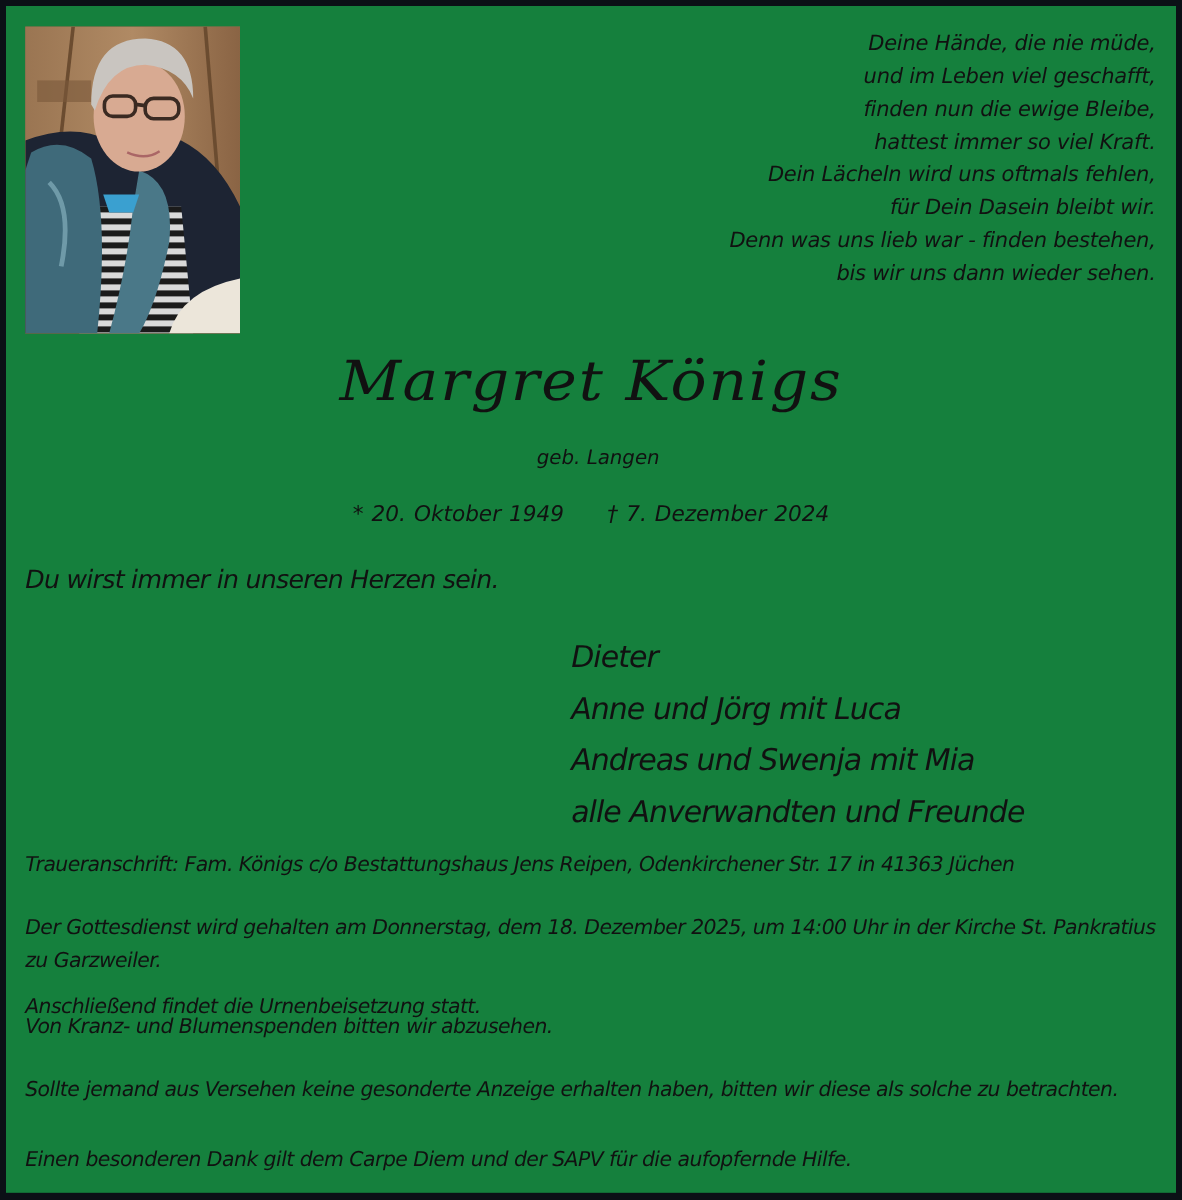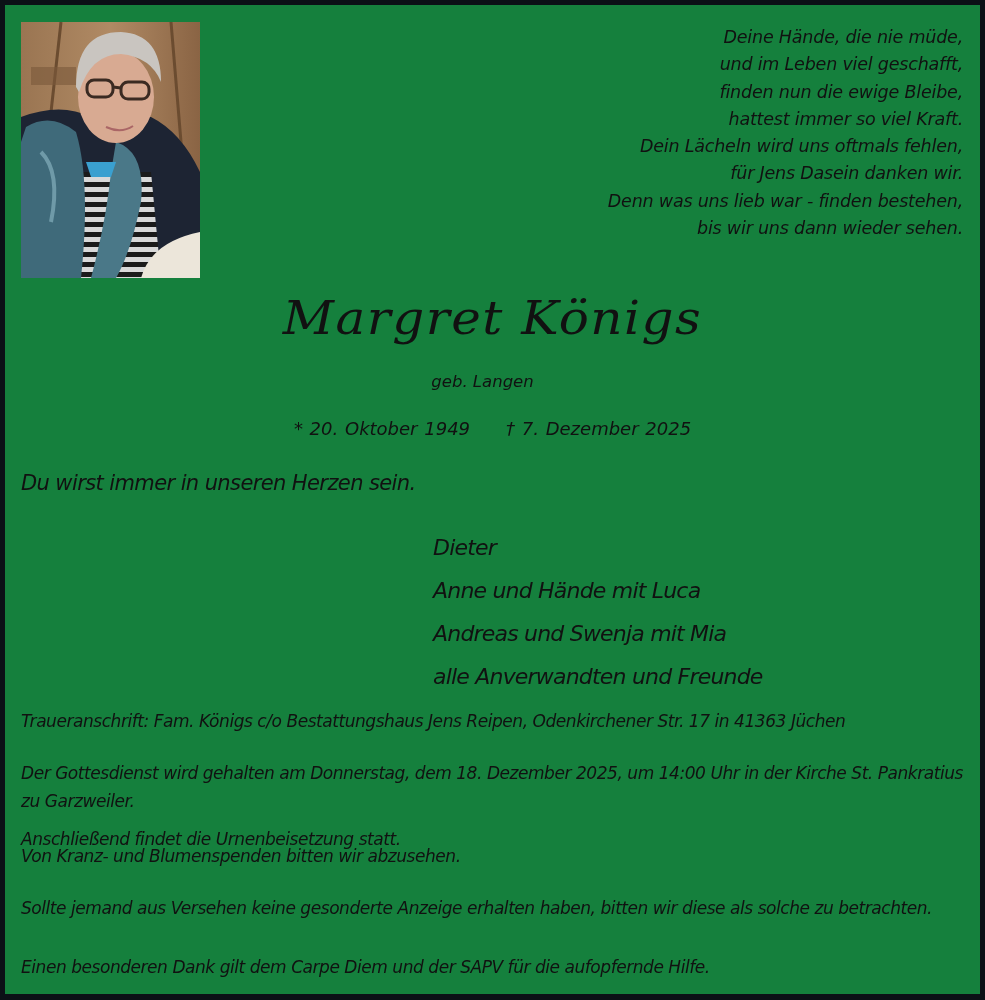--- a/index.html
+++ b/index.html
@@ -40,21 +40,21 @@
     left: 0; top: 284px; width: 975px;
     text-align: center;
     font-family: "DejaVu Serif", serif;
     font-style: italic;
     font-size: 50px;
     letter-spacing: 1.5px;
     transform: scaleY(0.92);
   }
   .birthname {
     position: absolute;
-    left: 0; top: 367px; width: 955px;
+    left: 16px; top: 367px; width: 955px;
     text-align: center;
     font-style: italic;
     font-size: 16.5px;
   }
   .dates {
     position: absolute;
     left: 0; top: 413px; width: 975px;
     text-align: center;
     font-style: italic;
     font-size: 18px;
@@ -63,23 +63,23 @@
   .dates .gap { display: inline-block; width: 36px; }
   .motto {
     position: absolute;
     left: 16px; top: 466px;
     font-style: italic;
     font-size: 21px;
     letter-spacing: -0.6px;
   }
   .mourners {
     position: absolute;
-    left: 428px; top: 521px;
+    left: 471px; top: 521px;
     font-style: italic;
-    font-size: 22px;
+    font-size: 25px;
     line-height: 43px;
     letter-spacing: -0.8px;
   }
   .mourners div { white-space: nowrap; }
   .body-text {
     position: absolute;
     left: 16px;
     width: 945px;
     font-style: italic;
     font-size: 17px;
@@ -139,36 +139,36 @@
       <path d="M120 256 Q130 220 179 210 L179 256 Z" fill="#ece6da"></path>
     </svg>
   </div>
 
   <div class="poem">
     <div>Deine Hände, die nie müde,</div>
     <div>und im Leben viel geschafft,</div>
     <div>finden nun die ewige Bleibe,</div>
     <div>hattest immer so viel Kraft.</div>
     <div>Dein Lächeln wird uns oftmals fehlen,</div>
-    <div>für Jens Dasein danken wir.</div>
+    <div>für Dein Dasein bleibt wir.</div>
     <div>Denn was uns lieb war - finden bestehen,</div>
     <div>bis wir uns dann wieder sehen.</div>
   </div>
 
   <div class="name">Margret Königs</div>
   <div class="birthname">geb. Langen</div>
   <div class="dates">
-    <span>* 20. Oktober 1949</span><span class="gap"></span><span>† 7. Dezember 2025</span>
+    <span>* 20. Oktober 1949</span><span class="gap"></span><span>† 7. Dezember 2024</span>
   </div>
 
   <div class="motto">Du wirst immer in unseren Herzen sein.</div>
 
   <div class="mourners">
     <div>Dieter</div>
-    <div>Anne und Hände mit Luca</div>
+    <div>Anne und Jörg mit Luca</div>
     <div>Andreas und Swenja mit Mia</div>
     <div>alle Anverwandten und Freunde</div>
   </div>
 
   <div class="body-text address">Traueranschrift: Fam. Königs c/o Bestattungshaus Jens Reipen, Odenkirchener Str. 17 in 41363 Jüchen</div>
   <div class="body-text service">Der Gottesdienst wird gehalten am Donnerstag, dem 18. Dezember 2025, um 14:00 Uhr in der Kirche St. Pankratius zu Garzweiler.</div>
   <div class="body-text urn">Anschließend findet die Urnenbeisetzung statt.</div>
   <div class="body-text flowers">Von Kranz- und Blumenspenden bitten wir abzusehen.</div>
   <div class="body-text thanks">Einen besonderen Dank gilt dem Carpe Diem und der SAPV für die aufopfernde Hilfe.</div>
   <div class="body-text notice">Sollte jemand aus Versehen keine gesonderte Anzeige erhalten haben, bitten wir diese als solche zu betrachten.</div>

